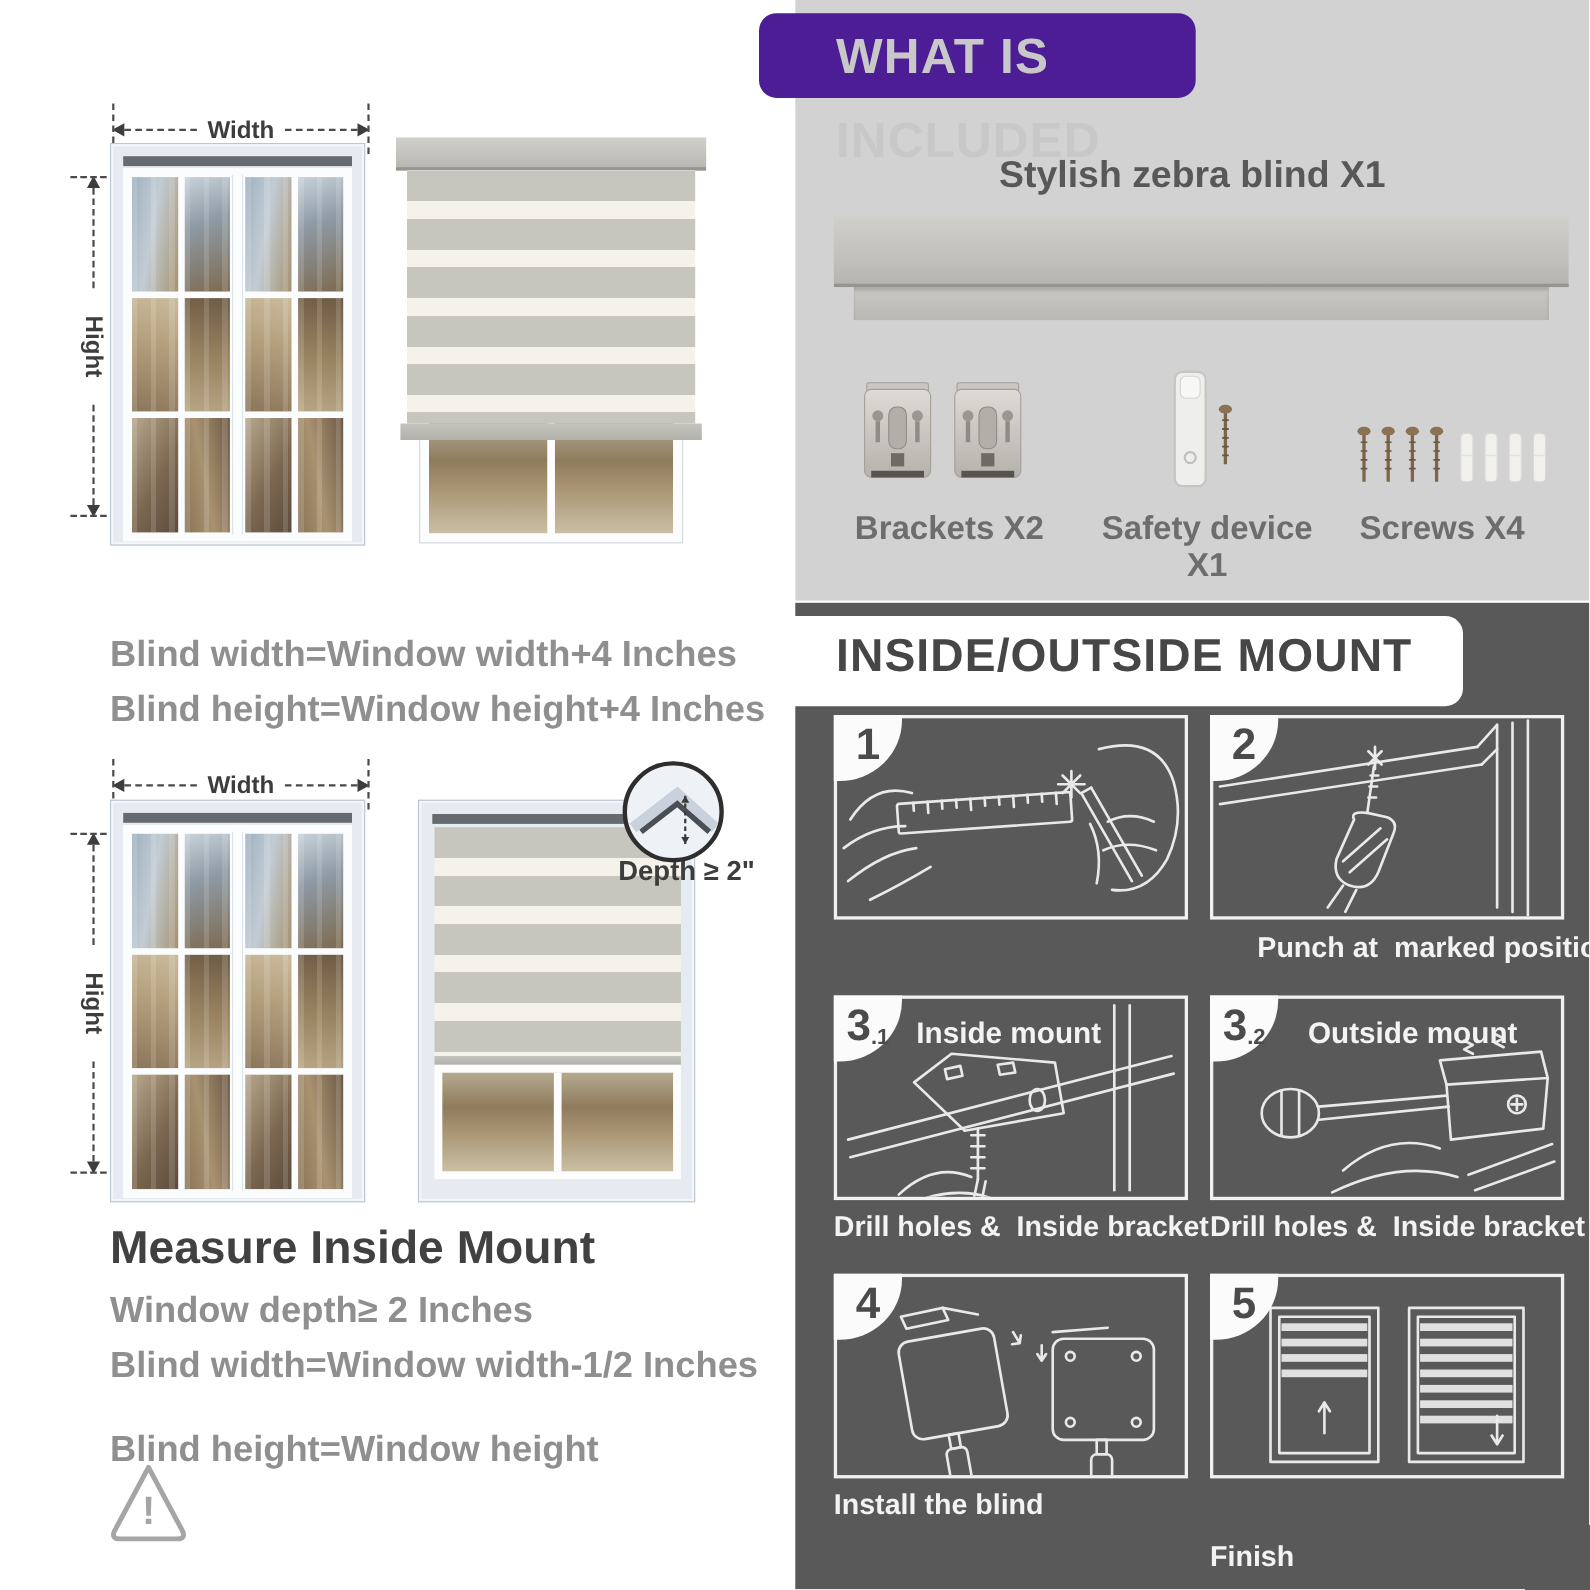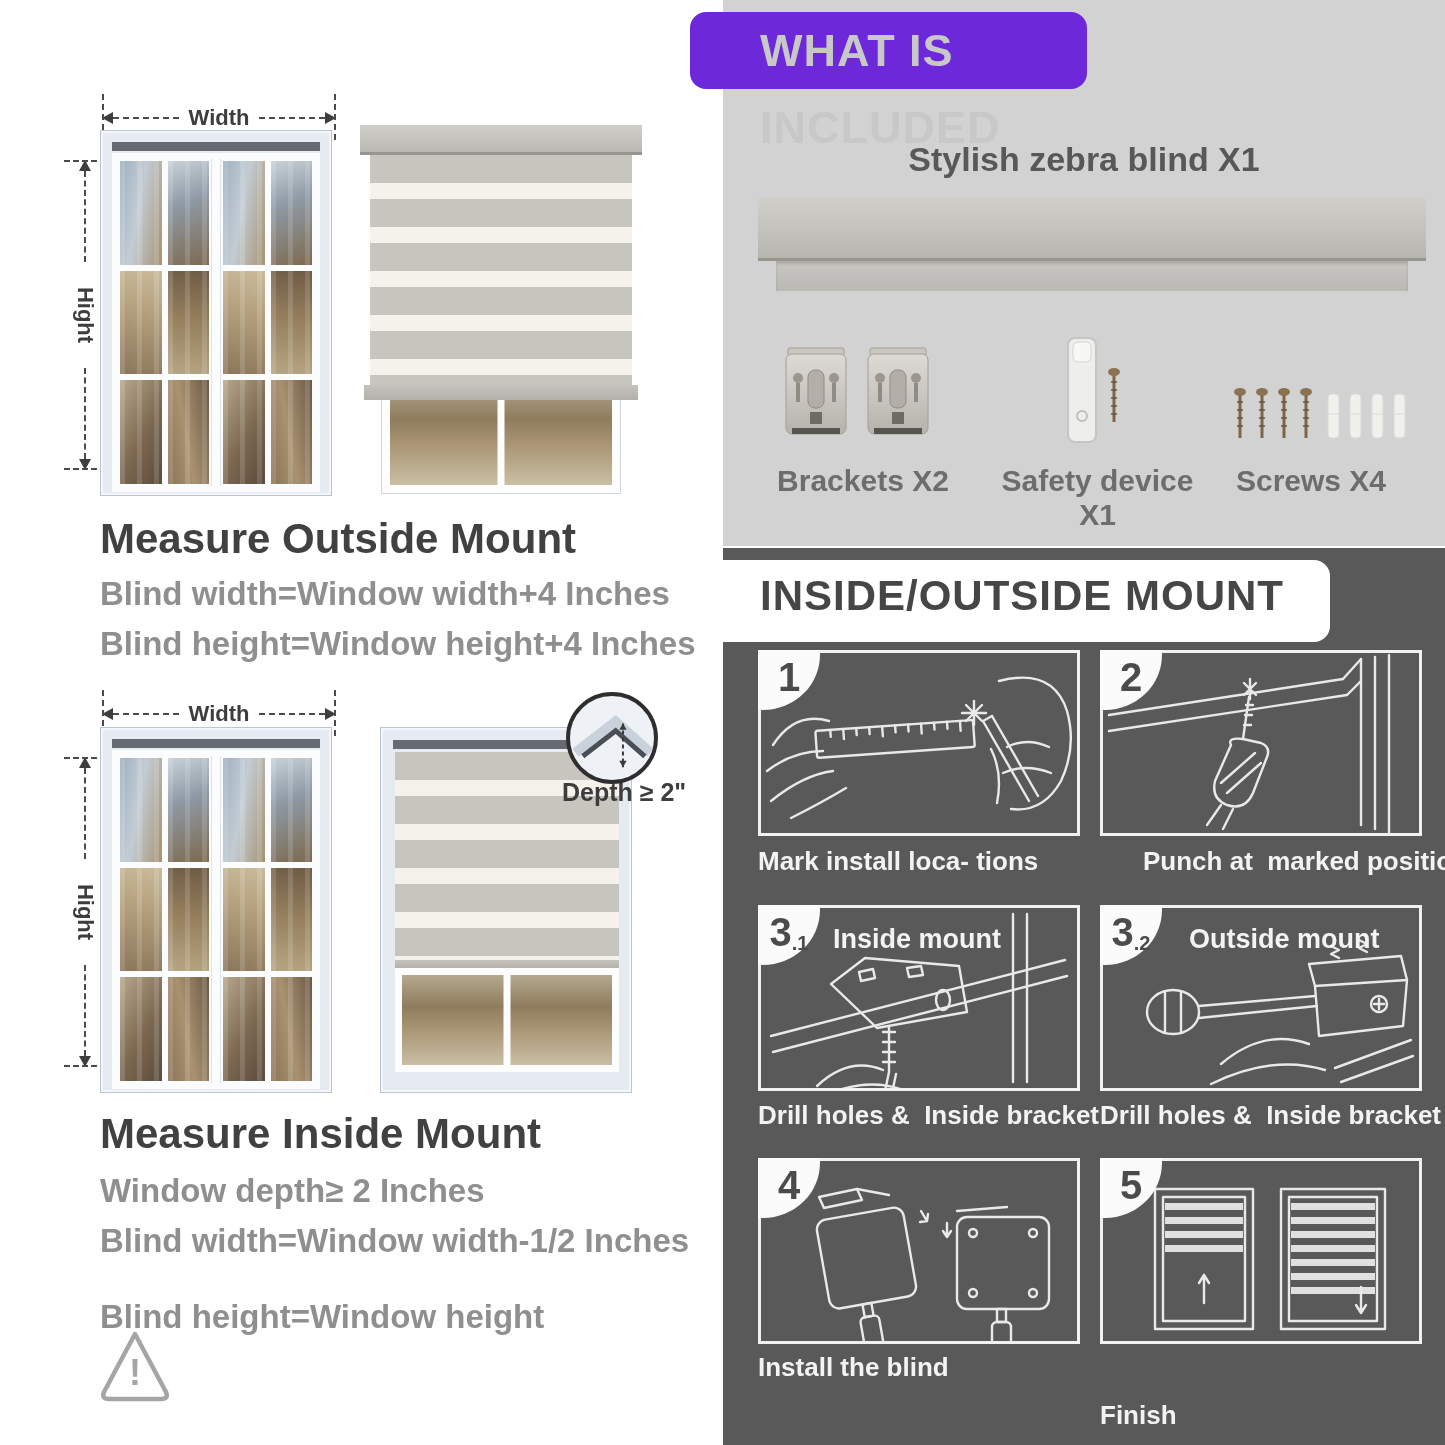--- a/index.html
+++ b/index.html
@@ -3,21 +3,21 @@
 <meta charset="utf-8">
 <style>
   html,body{margin:0;padding:0;}
   body{font-family:"Liberation Sans",sans-serif;}
   #canvas{position:relative;width:1445px;height:1445px;background:#ffffff;overflow:hidden;}
   .abs{position:absolute;box-sizing:border-box;}
 
   
   .hdr-left{background:#b1b1b1;border-radius:16px;color:#ffffff;font-weight:bold;
     font-size:45px;letter-spacing:1px;line-height:77px;padding-left:44px;}
-  .hdr-included{background:#6d28d9;border-radius:16px;color:#c8c8c8;font-weight:bold;
+  .hdr-included{background:#4c1d95;border-radius:16px;color:#c8c8c8;font-weight:bold;
     font-size:45px;letter-spacing:1px;line-height:77px;padding-left:70px;}
   .hdr-mount{background:#ffffff;border-radius:16px;color:#464646;font-weight:bold;
     font-size:42px;letter-spacing:1px;line-height:72px;padding-left:70px;}
 
   
   .sec-title{font-size:42px;font-weight:bold;color:#414141;}
   .formula{font-size:33px;font-weight:bold;color:#8f8f8f;}
   .warn-text{font-size:23px;color:#a0a0a0;line-height:37px;}
 
   
@@ -138,21 +138,20 @@
 
   <div class="abs" style="left:360px;top:125px;width:282px;height:372px;">
     <div class="abs glass-street" style="left:22px;top:250px;width:238px;height:118px;border:8px solid #fdfdfe;outline:1px solid #cfd6de;">
       <div class="abs" style="left:50%;top:0;width:7px;height:100%;background:#fdfdfe;transform:translateX(-50%);"></div>
     </div>
     <div class="abs headrail" style="left:0;top:0;width:282px;height:30px;"></div>
     <div class="abs stripes" style="left:10px;top:30px;width:262px;height:230px;"></div>
     <div class="abs bottomrail" style="left:4px;top:260px;width:274px;height:15px;"></div>
   </div>
 
-  <div class="abs sec-title" style="left:100px;top:515px;">Measure Outside Mount</div>
   <div class="abs formula" style="left:100px;top:575px;">Blind width=Window width+4 Inches</div>
   <div class="abs formula" style="left:100px;top:625px;">Blind height=Window height+4 Inches</div>
 
   <div class="abs harrow" style="left:102px;top:702px;width:234px;height:24px;">
     <span class="vtick" style="left:0;"></span>
     <span class="vtick" style="right:0;"></span>
     <span class="ah l"></span>
     <span class="ln"></span>
     <span class="lbl">Width</span>
     <span class="ln"></span>
@@ -336,21 +335,20 @@
         <path d="M246,94 Q266,84 288,94"></path>
           <path d="M242,120 Q264,110 290,120"></path>
         <path d="M236,150 Q242,120 230,96"></path>
       </g>
     </svg>
     <div class="badge">
       <span class="n">1</span>
         <span class="sub"></span>
     </div>
   </div>
-  <div class="cap abs" style="left:758px;top:846px;">Mark install loca- tions</div>
 
   <div class="abs step" style="left:1100px;top:650px;width:322px;height:186px;">
     <svg class="art" viewBox="0 0 316 180">
       <g class="lineart">
         <path d="M6,62 L240,26"></path>
           <path d="M6,78 L244,42"></path>
         <path d="M258,6 L258,172"></path>
           <path d="M272,4 L272,176"></path>
           <path d="M286,2 L286,180"></path>
         <path d="M240,26 L258,6"></path>

